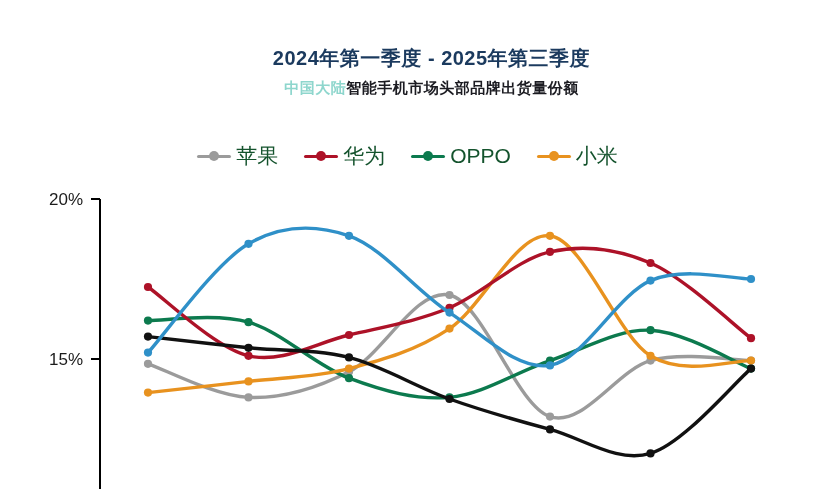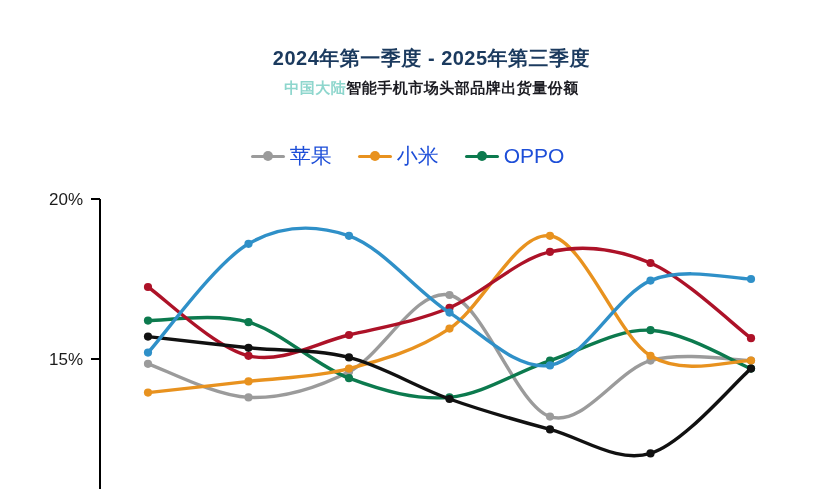--- a/index.html
+++ b/index.html
@@ -84,21 +84,21 @@
   .legend-swatch .lg-dot {
     position: absolute;
     left: 12px;
     top: 2px;
     width: 10px;
     height: 10px;
     border-radius: 50%;
   }
   .legend-label {
     font-size: 21px;
-    color: #1d4ed8;
+    color: #14532d;
     line-height: 1;
   }
 
   
   .plot-wrap {
     position: absolute;
     left: 0;
     top: 0;
     width: 815px;
     height: 355px;
@@ -127,31 +127,38 @@
   <div class="legend" id="legend">
       <div class="legend-item">
         <span class="legend-swatch">
           <span class="lg-line" style="background: rgb(155, 155, 155);"></span>
           <span class="lg-dot" style="background: rgb(155, 155, 155);"></span>
         </span>
         <span class="legend-label">苹果</span>
       </div>
       <div class="legend-item">
         <span class="legend-swatch">
+          <span class="lg-line" style="background: rgb(173, 18, 40);"></span>
+          <span class="lg-dot" style="background: rgb(173, 18, 40);"></span>
+        </span>
+        <span class="legend-label">华为</span>
+      </div>
+      <div class="legend-item">
+        <span class="legend-swatch">
+          <span class="lg-line" style="background: rgb(12, 122, 78);"></span>
+          <span class="lg-dot" style="background: rgb(12, 122, 78);"></span>
+        </span>
+        <span class="legend-label">OPPO</span>
+      </div>
+      <div class="legend-item">
+        <span class="legend-swatch">
           <span class="lg-line" style="background: rgb(232, 146, 31);"></span>
           <span class="lg-dot" style="background: rgb(232, 146, 31);"></span>
         </span>
         <span class="legend-label">小米</span>
-      </div>
-      <div class="legend-item">
-        <span class="legend-swatch">
-          <span class="lg-line" style="background: rgb(12, 122, 78);"></span>
-          <span class="lg-dot" style="background: rgb(12, 122, 78);"></span>
-        </span>
-        <span class="legend-label">OPPO</span>
       </div>
     </div>
 
   <div class="plot-wrap">
     <svg class="chart" id="chart-svg" width="815" height="489" viewBox="0 0 815 489">
         <line x1="100" y1="199" x2="100" y2="489" class="axis-line"></line>
         <line x1="91" y1="199" x2="100" y2="199" class="tick-line"></line>
         <text x="83" y="205" text-anchor="end" class="tick-label">20%</text>
         <line x1="91" y1="359" x2="100" y2="359" class="tick-line"></line>
         <text x="83" y="365" text-anchor="end" class="tick-label">15%</text>

